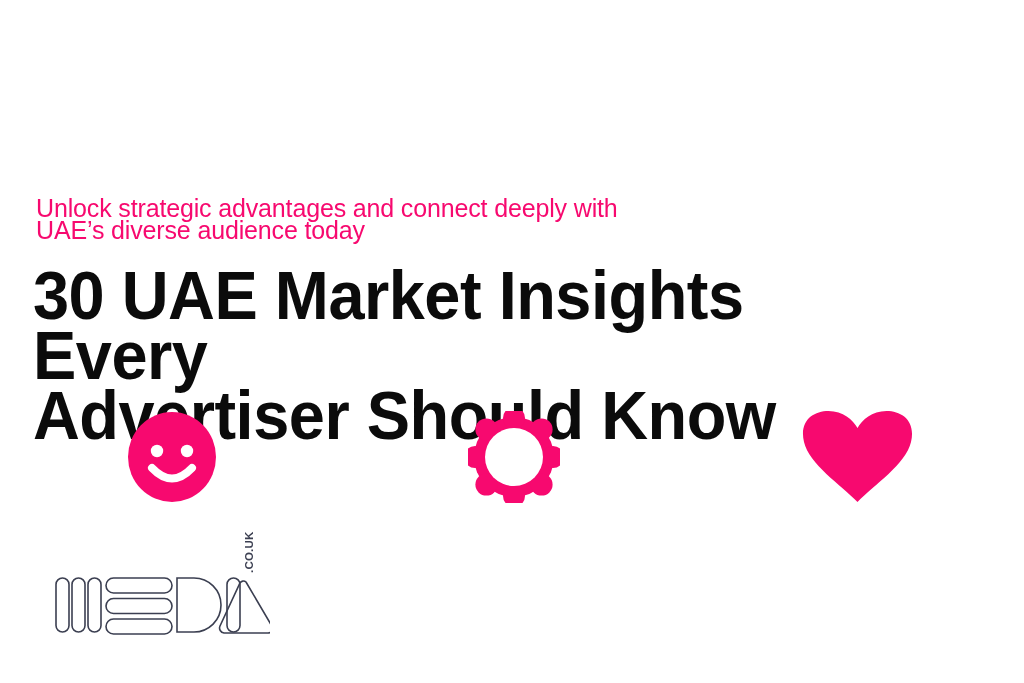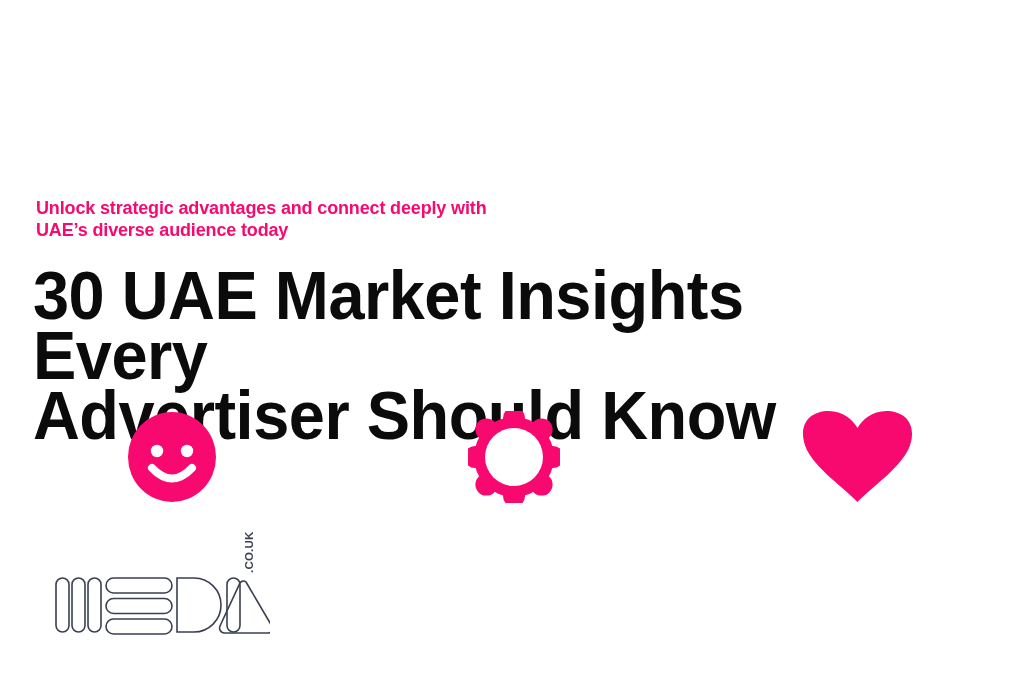--- a/index.html
+++ b/index.html
@@ -23,22 +23,22 @@
   }
 
   
   .kicker {
     position: absolute;
     left: 36px;
     top: 198px;
     width: 680px;
     color: #f7096f;
     font-family: "Liberation Sans", sans-serif;
-    font-size: 18px;
-    font-weight: bold;
+    font-size: 25px;
+    font-weight: normal;
     line-height: 21.5px;
     letter-spacing: -0.15px;
     white-space: pre-line;
     margin: 0;
   }
 
   
   .headline {
     position: absolute;
     left: 33px;

